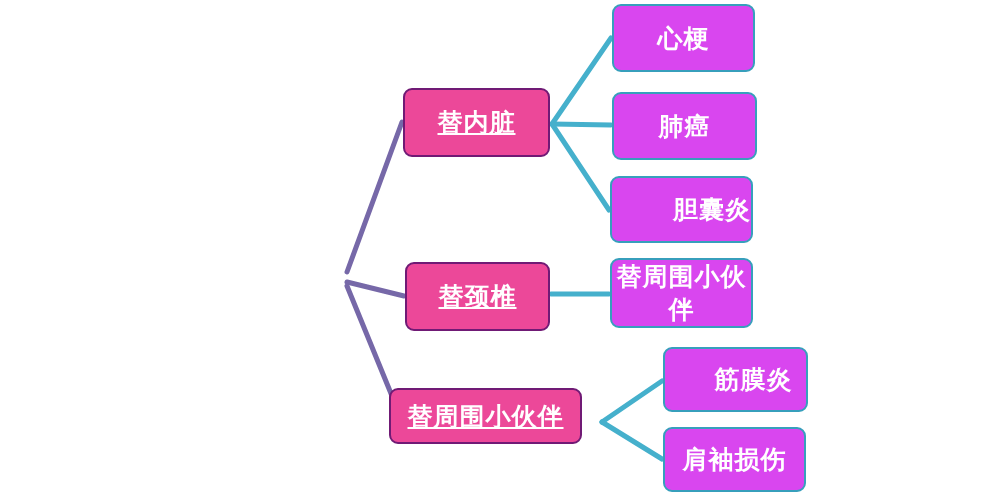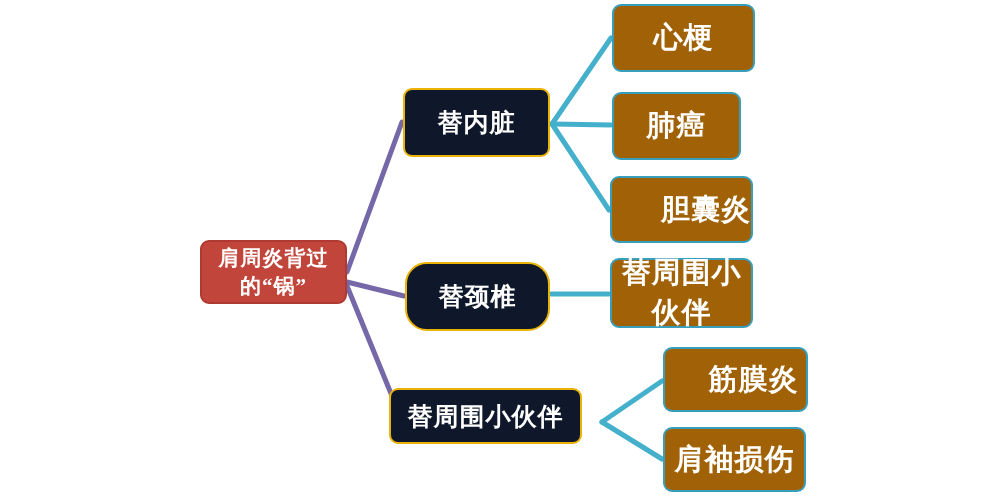--- a/index.html
+++ b/index.html
@@ -43,28 +43,29 @@
     letter-spacing: 1px;
     user-select: none;
   }
   .node-root {
     background: #C1453B;
     border: 2px solid #B03A31;
     font-size: 21px;
     line-height: 28px;
   }
   .node-branch {
-    background: #0f172a;
-    border: 2px solid #eab308;
+    background: #ec4899;
+    border: 2px solid #701a75;
     font-size: 25px;
+    text-decoration: underline;
   }
   .node-leaf {
-    background: #a16207;
+    background: #d946ef;
     border: 2px solid #379FBC;
-    font-size: 29px;
+    font-size: 25px;
   }
 </style>
 </head>
 <body>
 
 <div class="canvas">
 
   <svg class="edges" viewBox="0 0 1004 504" xmlns="http://www.w3.org/2000/svg">
 
     <line class="edge edge-branch" x1="347" y1="272" x2="402" y2="122"></line>
@@ -74,42 +75,38 @@
     <line class="edge edge-leaf" x1="552" y1="124" x2="611" y2="38"></line>
     <line class="edge edge-leaf" x1="552" y1="124" x2="611" y2="125"></line>
     <line class="edge edge-leaf" x1="552" y1="124" x2="609" y2="210"></line>
 
     <line class="edge edge-leaf" x1="551" y1="294" x2="609" y2="294"></line>
 
     <line class="edge edge-leaf" x1="602" y1="422" x2="662" y2="381"></line>
     <line class="edge edge-leaf" x1="602" y1="422" x2="662" y2="459"></line>
   </svg>
 
-  <div class="node node-root" style="left:200px; top:240px; width:147px; height:64px;">
-    <div>肩周炎背过</div>
-    <div>的“锅”</div>
-  </div>
 
   <div class="node node-branch" style="left:403px; top:88px; width:147px; height:69px;">
     <span>替内脏</span>
   </div>
 
-  <div class="node node-branch" style="left:405px; top:262px; width:145px; height:69px;border-radius:22px;">
+  <div class="node node-branch" style="left:405px; top:262px; width:145px; height:69px;">
     <span>替颈椎</span>
   </div>
 
   <div class="node node-branch" style="left:389px; top:388px; width:193px; height:56px;">
     <span>替周围小伙伴</span>
   </div>
 
   <div class="node node-leaf" style="left:612px; top:4px; width:143px; height:68px;">
     <span>心梗</span>
   </div>
 
-  <div class="node node-leaf" style="left:612px; top:92px; width:129px; height:68px;">
+  <div class="node node-leaf" style="left:612px; top:92px; width:145px; height:68px;">
     <span>肺癌</span>
   </div>
 
   <div class="node node-leaf" style="left:610px; top:176px; width:143px; height:67px;align-items:flex-end;">
     <span>胆囊炎</span>
   </div>
 
   <div class="node node-leaf" style="left:610px; top:258px; width:143px; height:70px;">
     <span>替周围小伙伴</span>
   </div>

